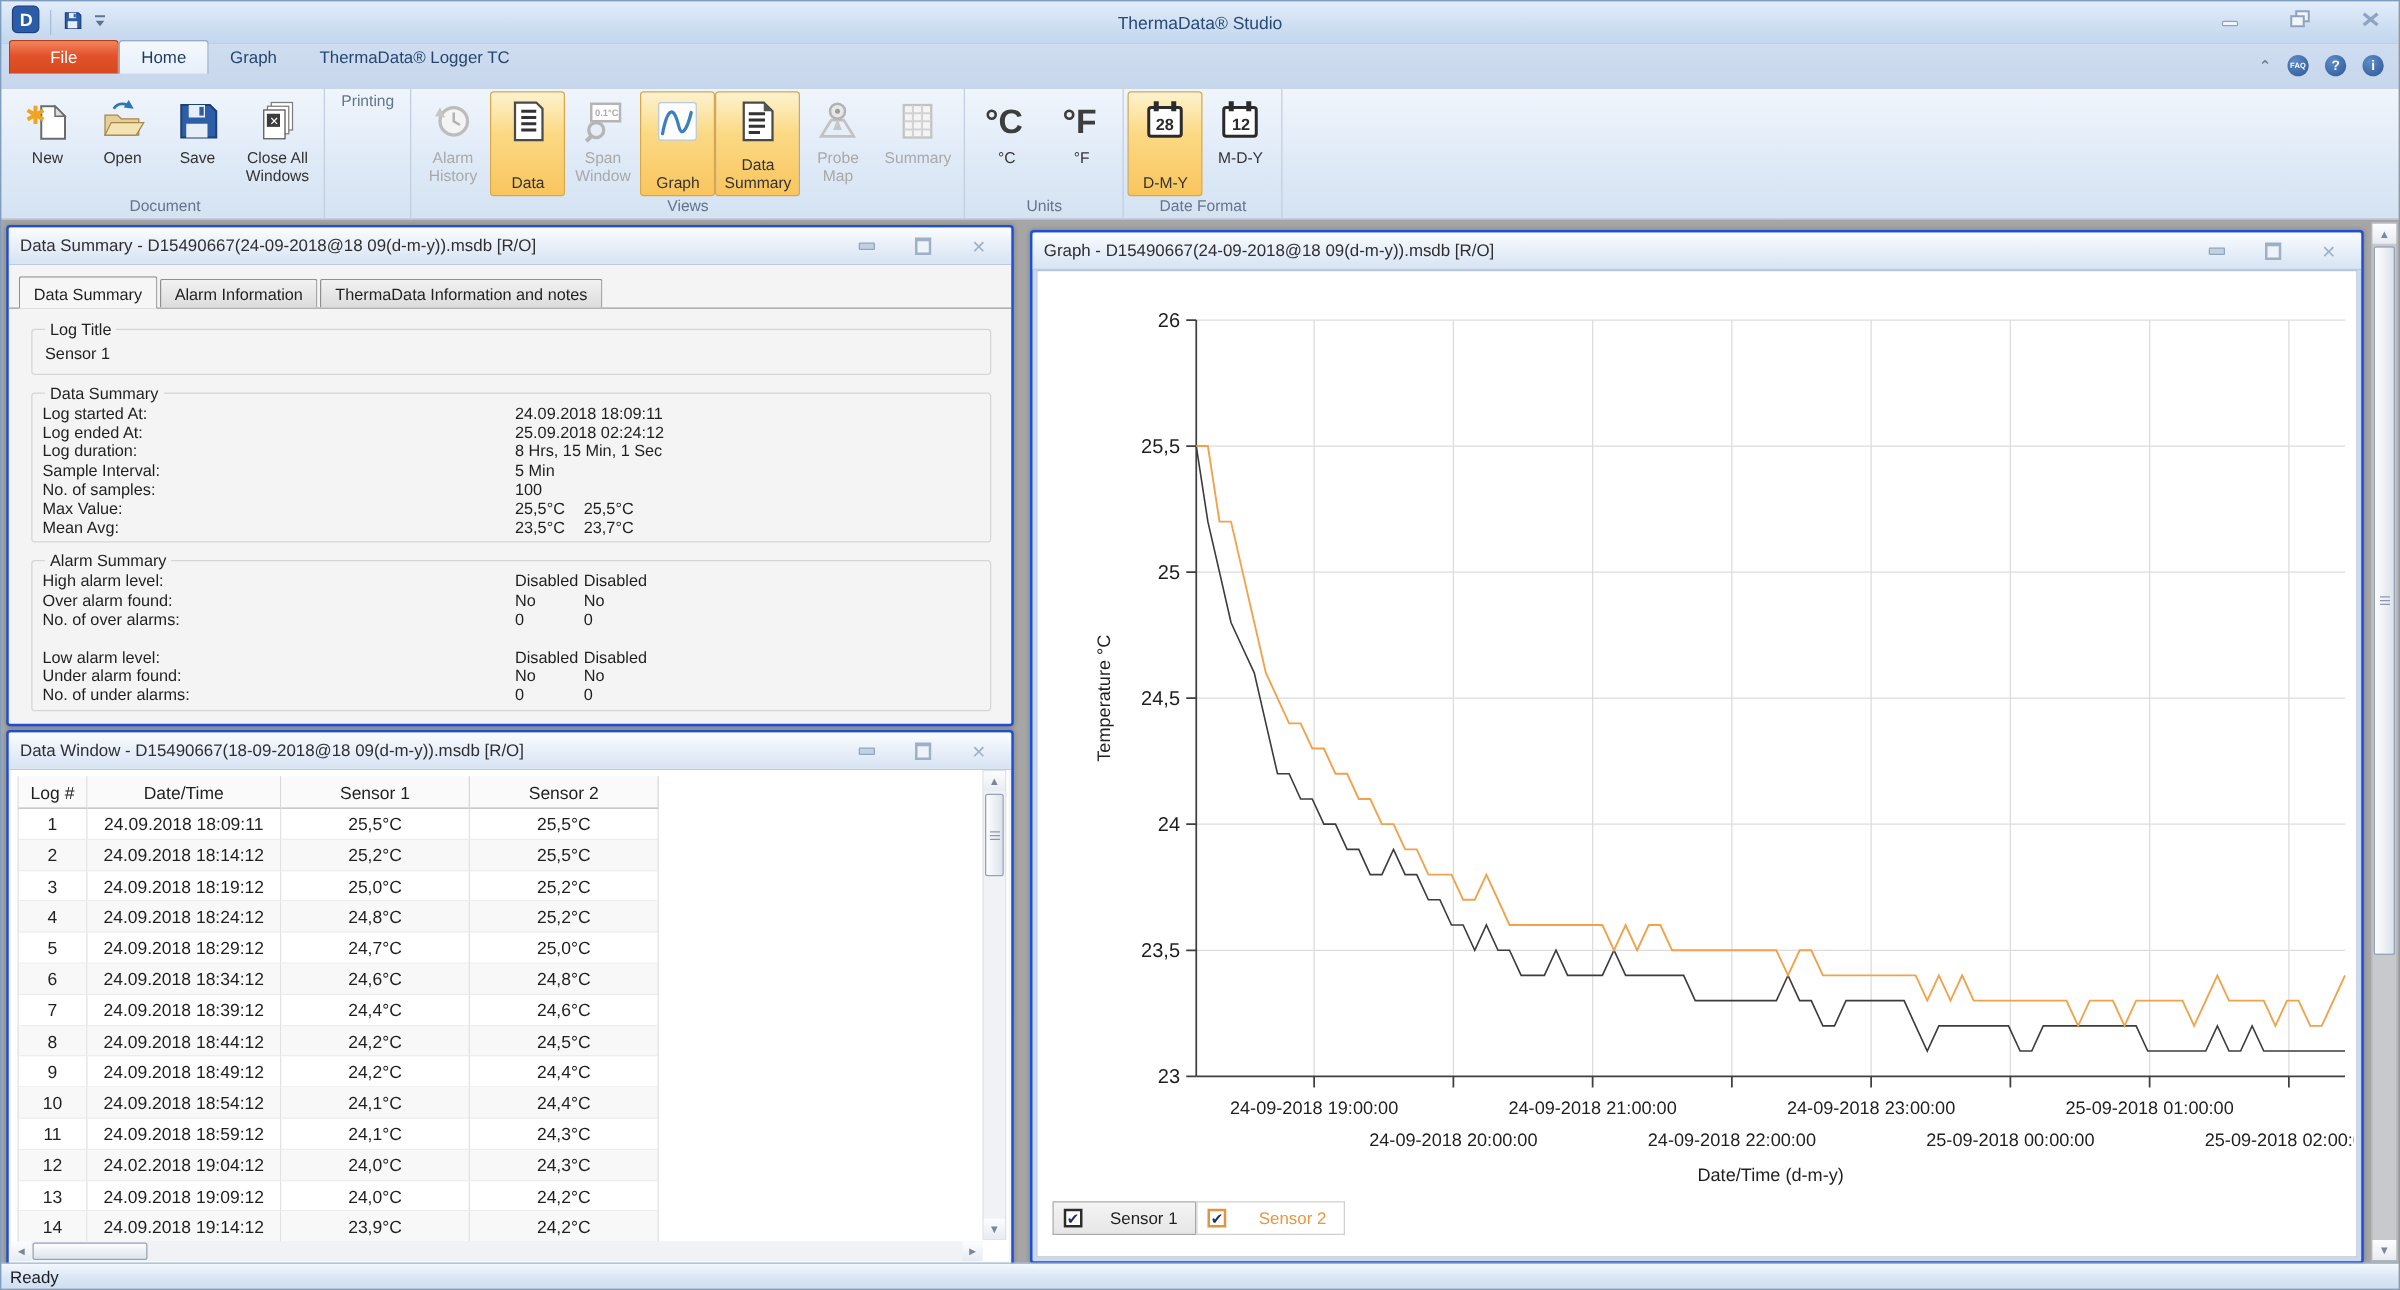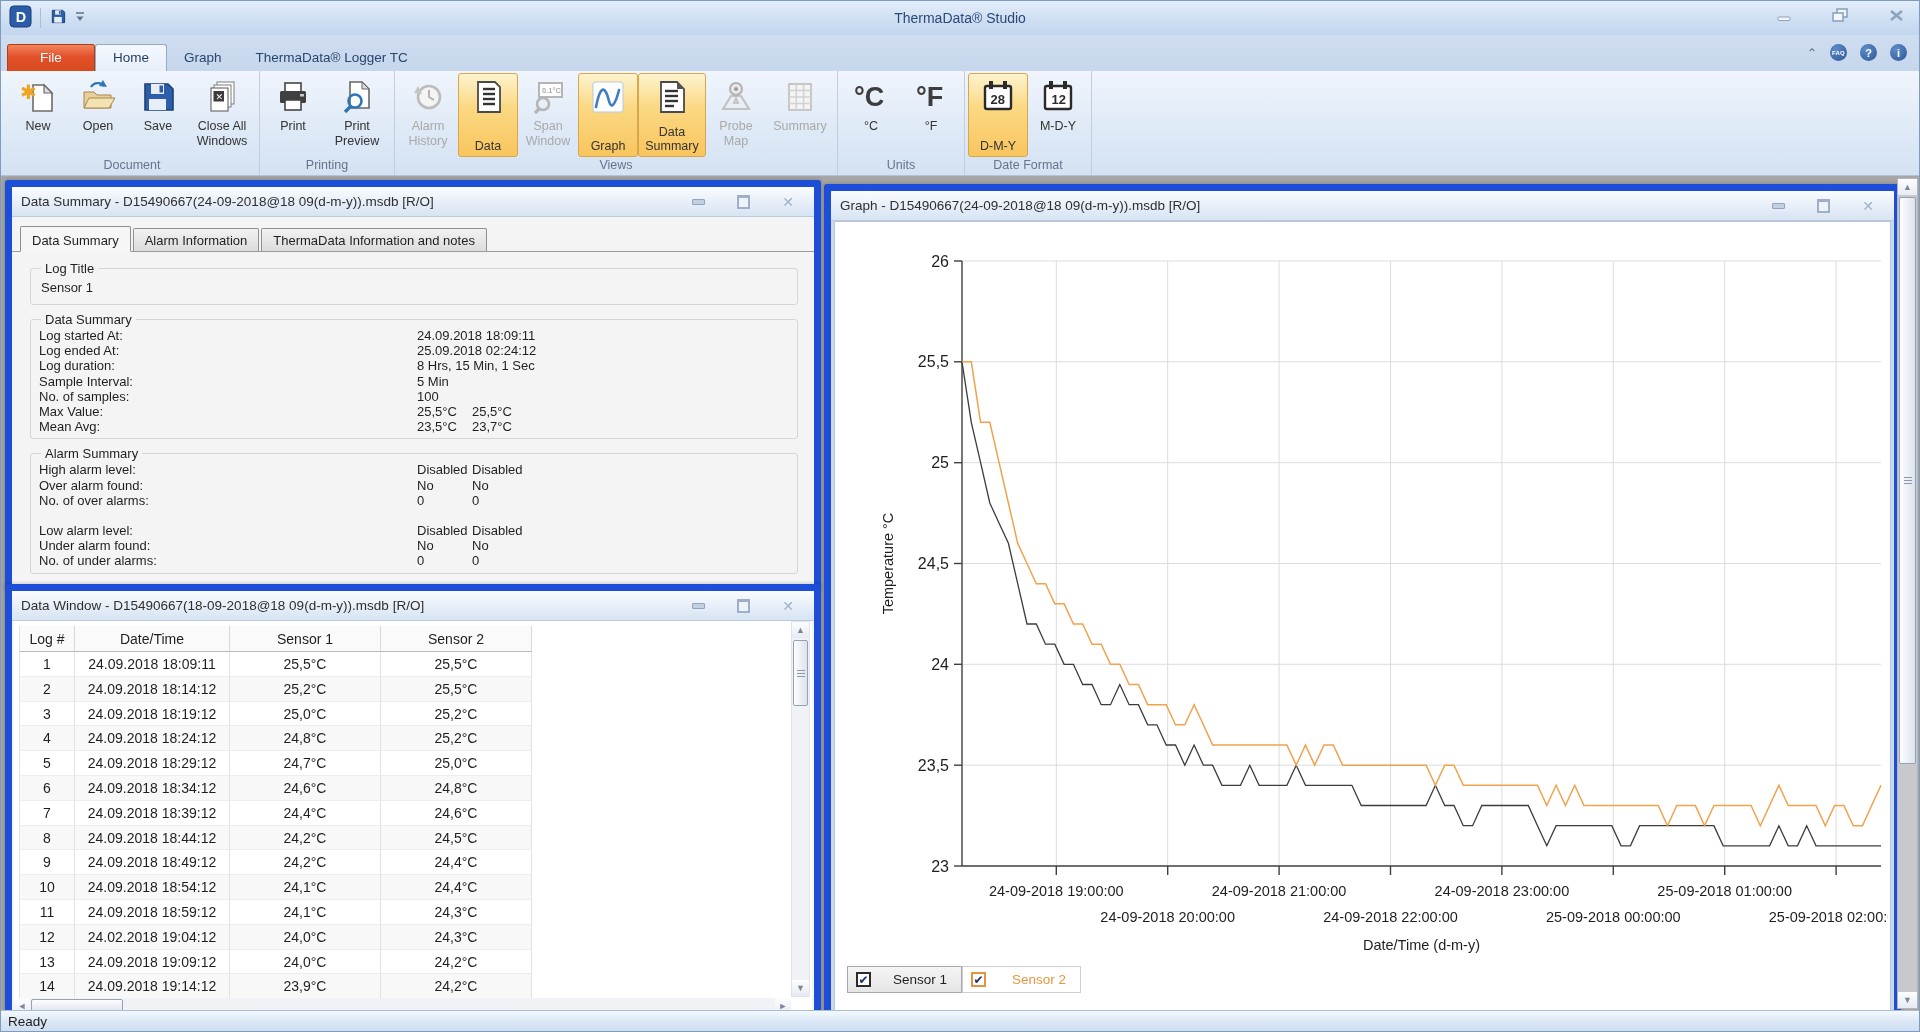--- a/index.html
+++ b/index.html
@@ -11,21 +11,21 @@
     background:linear-gradient(#e3edfa,#cddef2 60%,#c3d6ee);display:flex;align-items:center;}
   #qat{display:flex;align-items:center;gap:8px;padding-left:8px;}
   .qat-sep{width:1px;height:20px;background:#aabdd6;}
   #app-title{position:absolute;left:0;right:0;text-align:center;font-size:14px;color:#2a4a74;}
   #win-controls{position:absolute;right:10px;top:5px;display:flex;gap:30px;align-items:center;}
   .wc{width:26px;height:18px;display:flex;align-items:center;justify-content:center;color:#8da3bf;}
   .wc svg{display:block;}
   
   #tabrow{position:absolute;top:34px;left:0;right:0;height:36px;
     background:linear-gradient(#cfddf0,#c6d6ec);}
-  #tabs{position:absolute;left:6px;bottom:0;display:flex;align-items:flex-end;justify-content:space-between;}
+  #tabs{position:absolute;left:6px;bottom:12px;display:flex;align-items:flex-end;justify-content:space-between;}
   .rtab{height:26px;line-height:26px;padding:0 17px;font-size:13.5px;color:#27466e;
     border-radius:3px 3px 0 0;}
   .rtab.file{background:linear-gradient(#f3855c,#e2512a 45%,#d64a1e);color:#fff;
     border:1px solid #b03e18;border-bottom:none;min-width:52px;text-align:center;}
   .rtab.active{background:linear-gradient(#f3f8fd,#e7effa);border:1px solid #96aac6;
     border-bottom:none;color:#1f3a5f;}
   #tabrow-right{position:absolute;right:12px;top:9px;display:flex;gap:13px;align-items:center;}
   .circ{width:17px;height:17px;border-radius:50%;color:#fff;font-weight:bold;font-size:11px;
     background:radial-gradient(circle at 35% 30%,#5e8bc9,#2c5795);display:flex;align-items:center;justify-content:center;}
   .circ.faq{font-size:6px;letter-spacing:.2px;}
@@ -40,21 +40,21 @@
   .rbtn{display:flex;flex-direction:column;align-items:center;width:60px;max-width:68px;
     padding:4px 2px 2px;border:1px solid transparent;border-radius:3px;box-sizing:border-box;}
   .rbtn.wide{width:68px;}
   .rbtn .ricon{width:38px;height:38px;}
   .rbtn .ricon svg{width:38px;height:38px;display:block;}
   .rbtn .rlabel{font-size:12.5px;color:#333;text-align:center;line-height:1.18;margin-top:3px;}
   .rbtn.hl{background:linear-gradient(#fdf3cf,#fbd984 40%,#f9c55e);border-color:#d8a64b;justify-content:space-between;}
   .rbtn.dis .rlabel{color:#a9a9a9;}
   
   #mdi{position:absolute;top:175px;left:0;right:0;bottom:20px;background:#a6a6a6;overflow:hidden;}
-  .cwin{position:absolute;background:#f4f4f4;border:7px solid #1d4ed8;border-radius:3px;
+  .cwin{position:absolute;background:#f4f4f4;border:2px solid #1d4ed8;border-radius:3px;
     box-shadow:0 0 4px rgba(0,0,0,.25);}
   .cwin-title{height:29px;background:linear-gradient(#fbfdfe,#e8eff9 50%,#d7e4f3);
     border-bottom:1px solid #bccadf;display:flex;align-items:center;padding:0 9px;
     font-size:13.5px;color:#2f2f2f;border-radius:2px 2px 0 0;}
   .cwin-btns{margin-left:auto;display:flex;gap:27px;align-items:center;padding-right:8px;}
   .wbtn{width:18px;height:14px;display:flex;align-items:center;justify-content:center;}
   .g-min{width:11px;height:4px;background:#c3d0e0;border:1px solid #90a5bf;border-radius:1px;}
   .g-max{width:9px;height:9px;border:2px solid #9db0c8;border-top-width:3px;background:#eef3f9;}
   .g-x{color:#9fb1c8;font-size:14px;font-weight:bold;line-height:1;}
   
@@ -228,44 +228,20 @@
                   <rect x="10.5" y="13" width="10.5" height="10.5" fill="#3c3c3c"></rect>
                   <text x="12.6" y="21.8" font-size="9" fill="#fff" font-weight="bold">✕</text>
                 </svg>
               </span>
               <div class="rlabel">Close All Windows</div>
             </div>
           </div>
           <div class="rgroup-label">Document</div>
         </div>
         <div class="rgroup">
-          <div class="rgroup-row">
-            <div class="rbtn">
-              <span class="ricon">
-                <svg viewBox="0 0 38 38">
-                  <rect x="11" y="5" width="16" height="9" fill="#fff" stroke="#444" stroke-width="1.6"></rect>
-                  <rect x="6" y="13" width="26" height="12" rx="1.5" fill="#3f3f3f"></rect>
-                  <rect x="11" y="22" width="16" height="10" fill="#fff" stroke="#444" stroke-width="1.6"></rect>
-                  <rect x="26" y="16" width="4" height="2.5" fill="#c9c9c9"></rect>
-                </svg>
-              </span>
-              <div class="rlabel">Print</div>
-            </div>
-            <div class="rbtn wide">
-              <span class="ricon">
-                <svg viewBox="0 0 38 38">
-                  <path d="M12 4h12l7 7v19H12z" fill="#fff" stroke="#666" stroke-width="1.6"></path>
-                  <path d="M24 4l7 7h-7z" fill="#ddd" stroke="#666"></path>
-                  <circle cx="17" cy="23" r="6.5" fill="none" stroke="#2e77b5" stroke-width="2.6"></circle>
-                  <line x1="12.5" y1="28.5" x2="7" y2="34" stroke="#2e77b5" stroke-width="3.4"></line>
-                </svg>
-              </span>
-              <div class="rlabel">Print Preview</div>
-            </div>
-          </div>
           <div class="rgroup-label">Printing</div>
         </div>
         <div class="rgroup">
           <div class="rgroup-row">
             <div class="rbtn dis">
               <span class="ricon">
                 <svg viewBox="0 0 38 38">
                   <circle cx="20" cy="19" r="11" fill="#f4f4f4" stroke="#bcbcbc" stroke-width="2.6"></circle>
                   <path d="M20 12v7l5 3" fill="none" stroke="#b2b2b2" stroke-width="2"></path>
                   <path d="M9 8l-4 7 8 1z" fill="#c6c6c6"></path>

